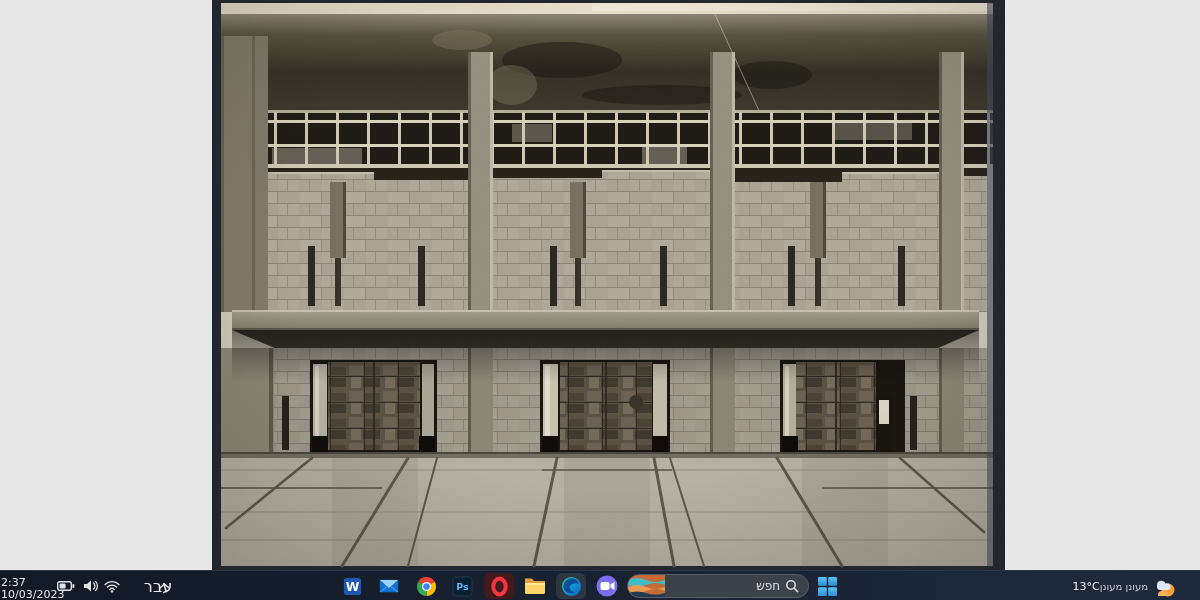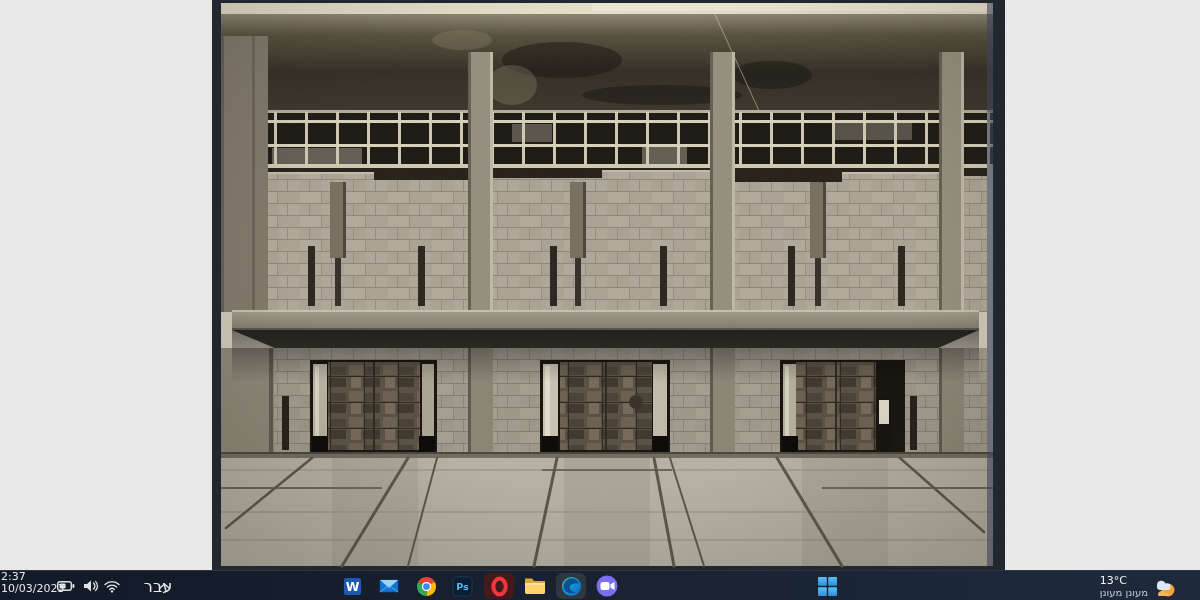--- a/index.html
+++ b/index.html
@@ -13,41 +13,41 @@
   #photo-wrap { position:absolute; left:212px; top:0; width:793px; height:570px; }
   #photo-wrap svg { display:block; }
 
   
   #taskbar {
     position:absolute; left:0; top:570px; width:1200px; height:30px;
     background:linear-gradient(90deg,#121927 0%,#18212f 45%,#1e2a3c 100%);
     border-top:1px solid #2c3545;
   }
   .tb-abs { position:absolute; top:0; height:30px; display:flex; align-items:center; }
-  #clock { left:1px; flex-direction:column; align-items:flex-start; justify-content:flex-start; color:#e7eaef; line-height:12px; cursor:default; }
+  #clock { left:1px; flex-direction:column; align-items:flex-start; justify-content:flex-end; color:#e7eaef; line-height:12px; cursor:default; }
   #clock .t { font-size:11px; }
   #clock .d { font-size:11px; }
   .tray-btn { position:absolute; top:4px; height:22px; display:flex; align-items:center; justify-content:center; border-radius:4px; }
   #lang { color:#e7eaef; font-size:16px;margin-left:20px; }
   .app-btn { position:absolute; top:2px; width:30px; height:26px; border-radius:6px; display:flex; align-items:center; justify-content:center; }
   .app-btn.opera-active { background:#44191b; }
   .app-btn.edge-active  { background:#2e3640; }
   #search-pill {
     position:absolute; left:627px; top:3px; width:182px; height:24px;
     background:#3c424a; border:1px solid #565c64; border-radius:12px;
     display:flex; align-items:center; overflow:hidden;
   }
   #search-thumb { width:37px; height:24px; flex:0 0 auto; }
   #search-right { margin-left:auto; display:flex; align-items:center; gap:5px; padding-right:9px; color:#dfe3e8; font-size:12px; }
   #start-btn { position:absolute; left:815px; top:3px; width:24px; height:24px; border-radius:5px; display:flex; align-items:center; justify-content:center; }
   #widgets {
     position:absolute; right:18px; top:2px; height:28px;
     display:flex; align-items:center; gap:6px; color:#fff; border-radius:4px; padding:0 4px;
   }
-  #widgets .wtxt { display:flex; flex-direction:column; align-items:flex-start; line-height:12px; }
+  #widgets .wtxt { display:flex; flex-direction:row; align-items:center; line-height:12px; }
   #widgets .temp { font-size:11px; color:#f2f4f7; }
   #widgets .cond { font-size:10px; color:#c7ced8; }
 </style>
 </head>
 <body>
 
 <div id="photo-wrap">
 <svg width="793" height="570" viewBox="0 0 793 570" xmlns="http://www.w3.org/2000/svg">
   <defs>
     <pattern id="stone" width="44" height="24" patternUnits="userSpaceOnUse">
@@ -354,20 +354,35 @@
     </svg>
   </div>
   <div class="app-btn" style="left:592px">
     <svg width="22" height="22" viewBox="-11 -11 22 22">
       <circle cx="0" cy="0" r="10.5" fill="#7a6ff0"></circle>
       <rect x="-6.5" y="-4" width="9" height="8" rx="2" fill="#fff"></rect>
       <path d="M3.5,-1.8 L7.5,-4 v8 L3.5,1.8 Z" fill="#fff"></path>
     </svg>
   </div>
 
+  <div id="search-pill">
+    <svg id="search-thumb" viewBox="0 0 37 24">
+      <rect width="37" height="24" fill="#c46a35"></rect>
+      <path d="M0,6 Q9,2 18,6 T37,6 V11 Q28,7 18,11 T0,11 Z" fill="#3fbdc9"></path>
+      <path d="M0,13 Q9,9 18,13 T37,13 V17 Q28,13 18,17 T0,17 Z" fill="#e89a52"></path>
+      <path d="M0,19 Q9,16 18,19 T37,19 V24 H0 Z" fill="#1f3a52"></path>
+    </svg>
+    <div id="search-right">
+      <span dir="rtl">חפש</span>
+      <svg width="14" height="14" viewBox="0 0 14 14">
+        <circle cx="6" cy="6" r="4.2" fill="none" stroke="#d6dae0" stroke-width="1.6"></circle>
+        <line x1="9.2" y1="9.2" x2="12.6" y2="12.6" stroke="#d6dae0" stroke-width="1.6" stroke-linecap="round"></line>
+      </svg>
+    </div>
+  </div>
 
   <div id="start-btn">
     <svg width="19" height="19" viewBox="0 0 19 19">
       <defs>
         <linearGradient id="wg" x1="0" y1="0" x2="0" y2="1">
           <stop offset="0" stop-color="#5bc1f5"></stop>
             <stop offset="1" stop-color="#2e8fd8"></stop>
         </linearGradient>
       </defs>
       <rect x="0" y="0" width="8.8" height="8.8" rx="1" fill="url(#wg)"></rect>

